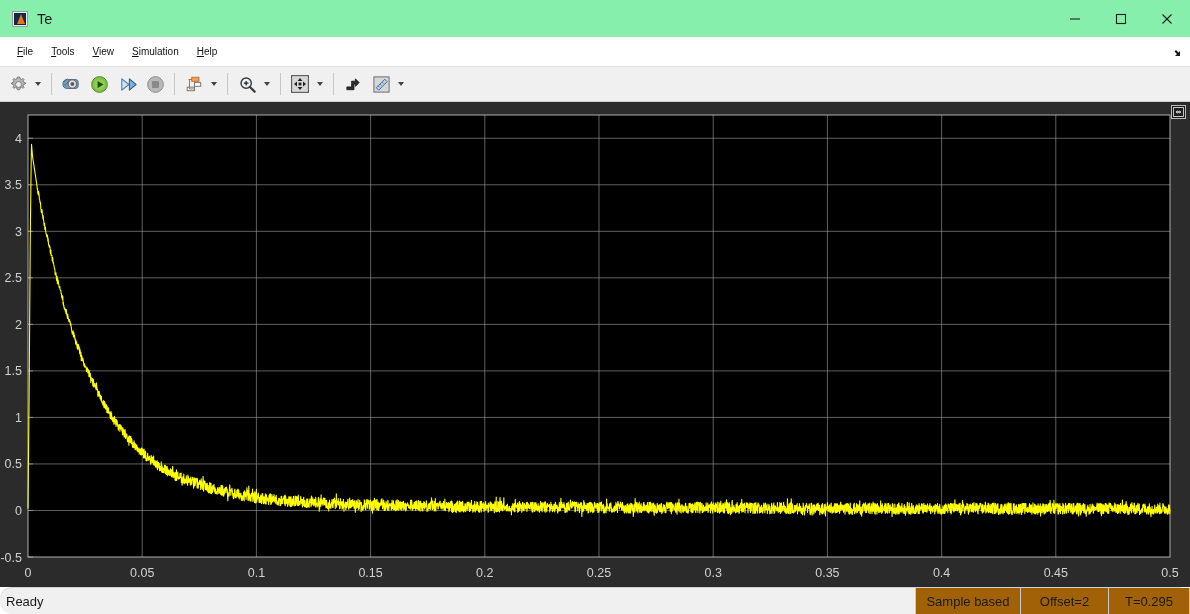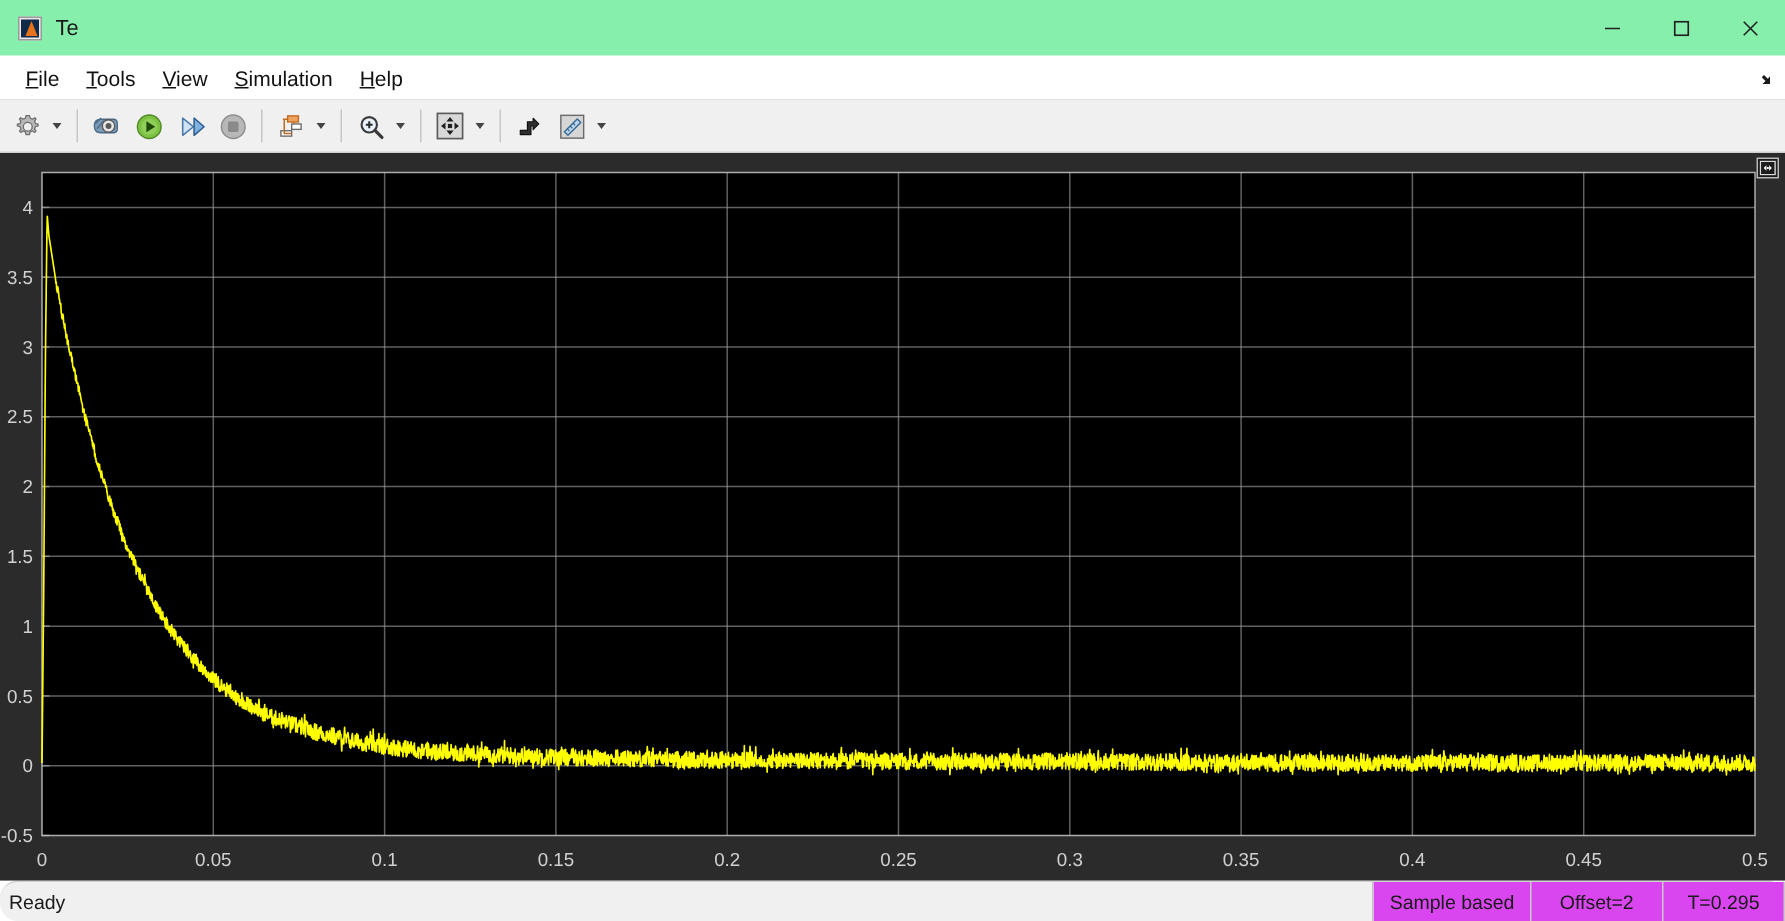--- a/index.html
+++ b/index.html
@@ -66,21 +66,21 @@
   
   .menubar {
     height: 29px; min-height: 29px;
     background: #ffffff;
     display: flex; align-items: center;
     padding-left: 8px;
     position: relative;
     border-bottom: 1px solid #e2e2e2;
   }
   .menu-item {
-    font-size: 14px; color: #111111;
+    font-size: 10px; color: #111111;
     padding: 3px 9px 3px 9px;
     line-height: 18px;
     white-space: nowrap;
   }
   .menu-item u { text-decoration: underline; }
   .menu-expand {
     position: absolute; right: 6px; top: 6px;
     width: 18px; height: 18px;
     display:flex; align-items:center; justify-content:center;
     color: #333;
@@ -149,21 +149,21 @@
   }
   .status-ready {
     flex: 1 1 auto;
     display: flex; align-items: center;
     padding-left: 6px;
   }
   .status-cell {
     display: flex; align-items: center; justify-content: center;
     padding: 0 10px;
     border-left: 1px solid #c8c8c8;
-    background: #d946ef;
+    background: #a16207;
     white-space: nowrap;
   }
   .status-cell.sample { min-width: 105px; }
   .status-cell.offset { min-width: 88px; }
   .status-cell.tcell  { min-width: 82px; border-right: 1px solid #c8c8c8;}
 </style>
 </head>
 <body>
 
 <div id="app">

